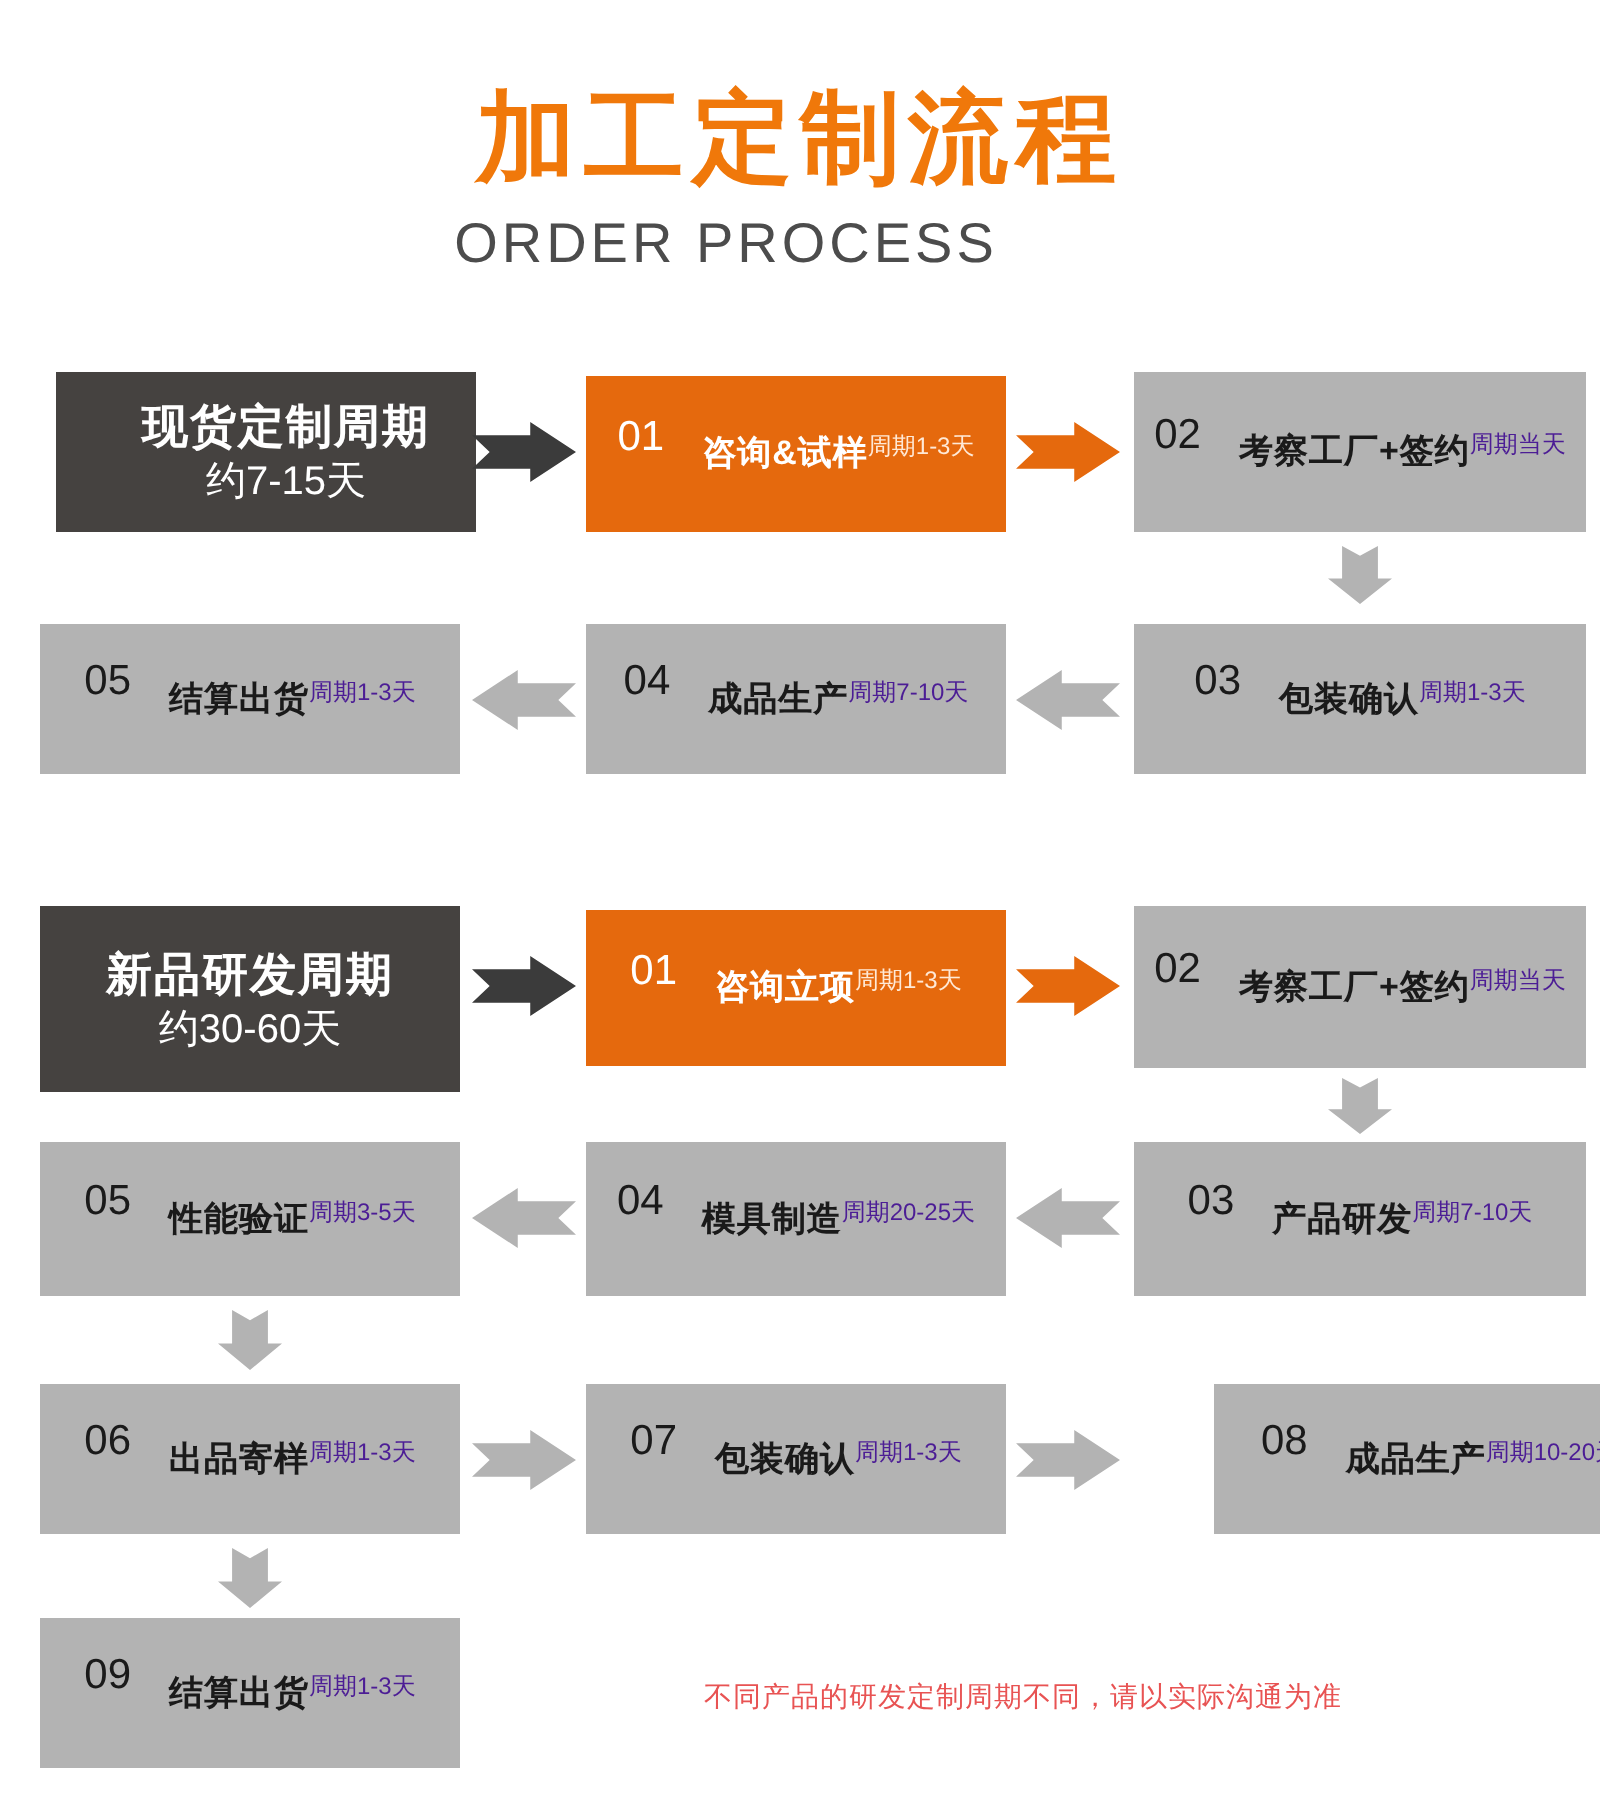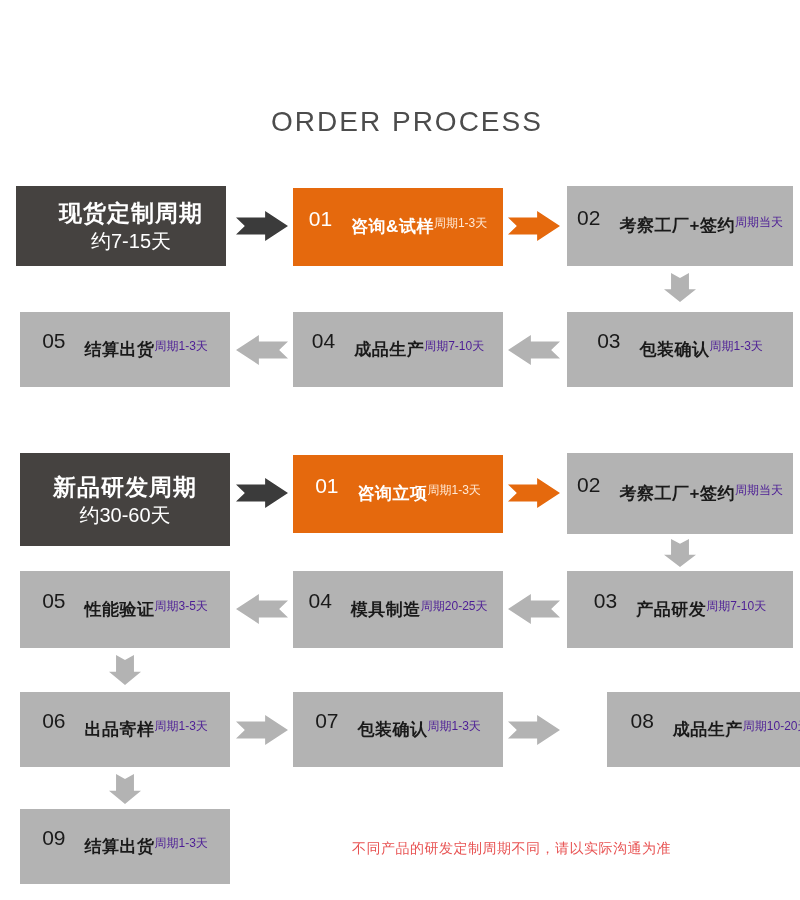--- a/index.html
+++ b/index.html
@@ -6,21 +6,21 @@
   #canvas{
     position:relative;width:800px;height:900px;background:#ffffff;overflow:hidden;
     font-family:"Liberation Sans","DejaVu Sans",sans-serif;
   }
   .page-title{
     position:absolute;left:0;top:36px;width:800px;text-align:center;
     font-size:50px;font-weight:700;color:#f0780a;letter-spacing:4px;
   }
   .page-subtitle{
     position:absolute;left:0;top:106px;width:726px;text-align:center;
-    font-size:28px;font-weight:400;color:#4c4c4c;letter-spacing:2px;padding-left:44px;
+    font-size:28px;font-weight:400;color:#4c4c4c;letter-spacing:2px;
   }
   .box{position:absolute;box-sizing:border-box;}
   .c-dark{background:#454240;}
   .c-orange{background:#e5690d;}
   .c-gray{background:#b3b3b3;}
   .introbox{
     display:flex;flex-direction:column;align-items:center;justify-content:center;
     color:#ffffff;text-align:center;
   }
   .introbox .l1{font-size:23px;font-weight:700;line-height:30px;letter-spacing:1px;}
@@ -44,23 +44,24 @@
   .note{
     position:absolute;left:352px;top:840px;
     font-size:14px;color:#e85353;letter-spacing:0.5px;
   }
 </style>
 </head>
 <body>
 
 <div id="canvas">
 
+  <div class="page-title">加工定制流程</div>
   <div class="page-subtitle">ORDER PROCESS</div>
 
-  <div class="box c-dark introbox" style="left:16px;top:186px;width:210px;height:80px;padding-left:20px;">
+  <div class="box c-dark introbox" style="left:28px;top:186px;width:210px;height:80px;padding-left:20px;">
     <div class="l1">现货定制周期</div>
     <div class="l2">约7-15天</div>
   </div>
   <div class="arrow a-dark arr-right" style="left:236px;top:211px;width:52px;height:30px;"></div>
 
   <div class="box c-orange stepbox t-light" style="left:293px;top:188px;width:210px;height:78px;">
     <span class="num">01</span>
     <span class="tcol">
       <span class="btitle">咨询&amp;试样</span>
       <span class="bsub">周期1-3天</span>

